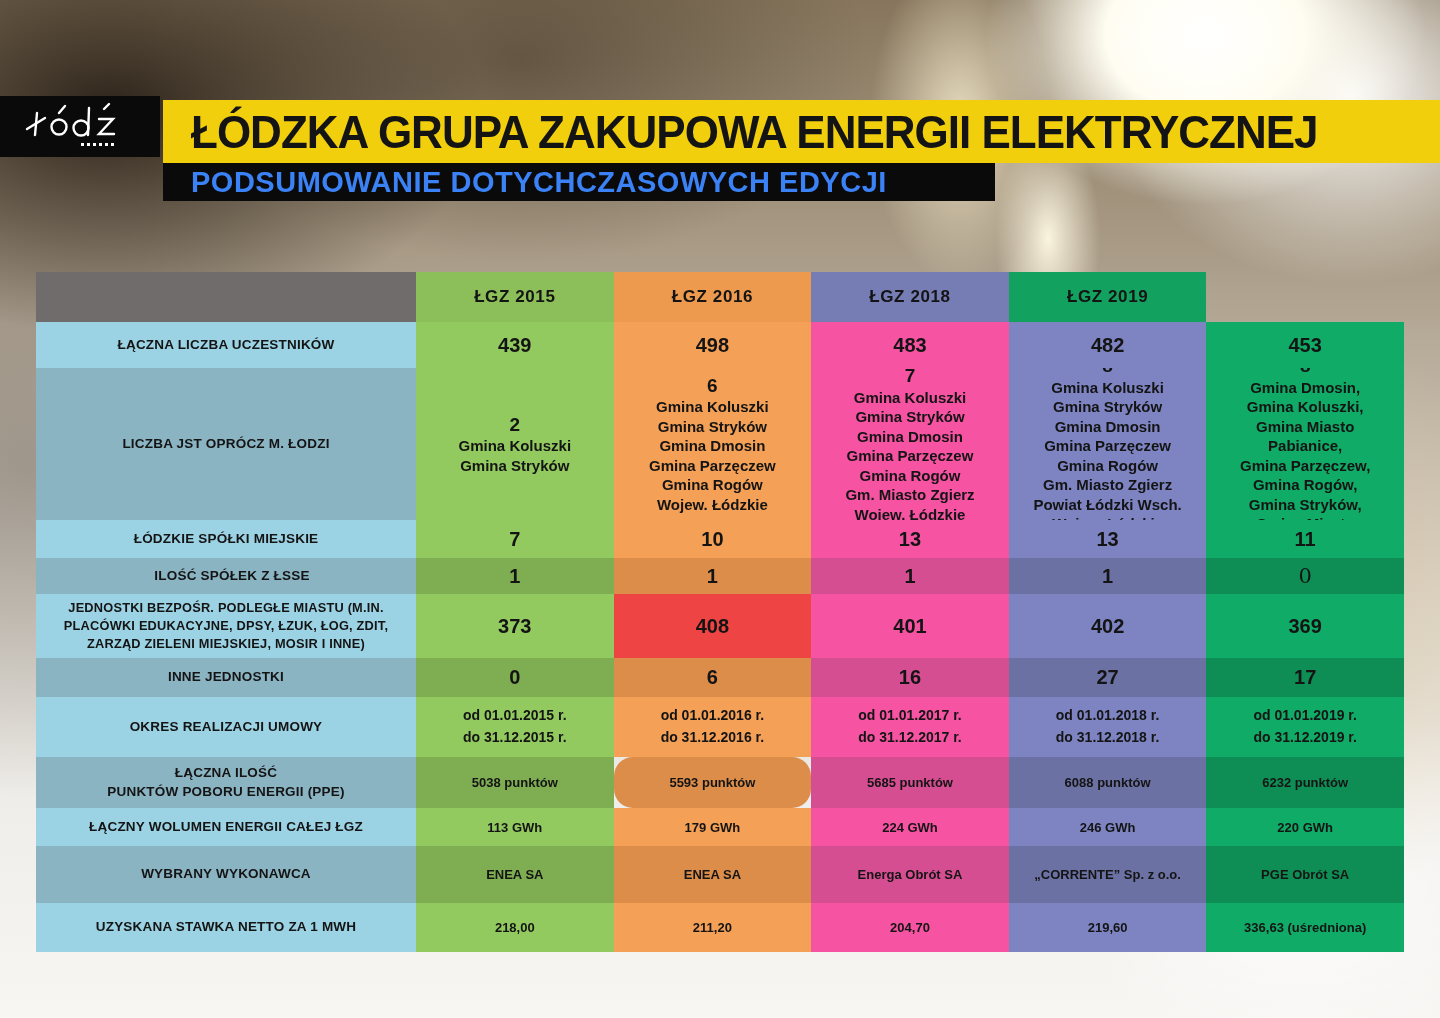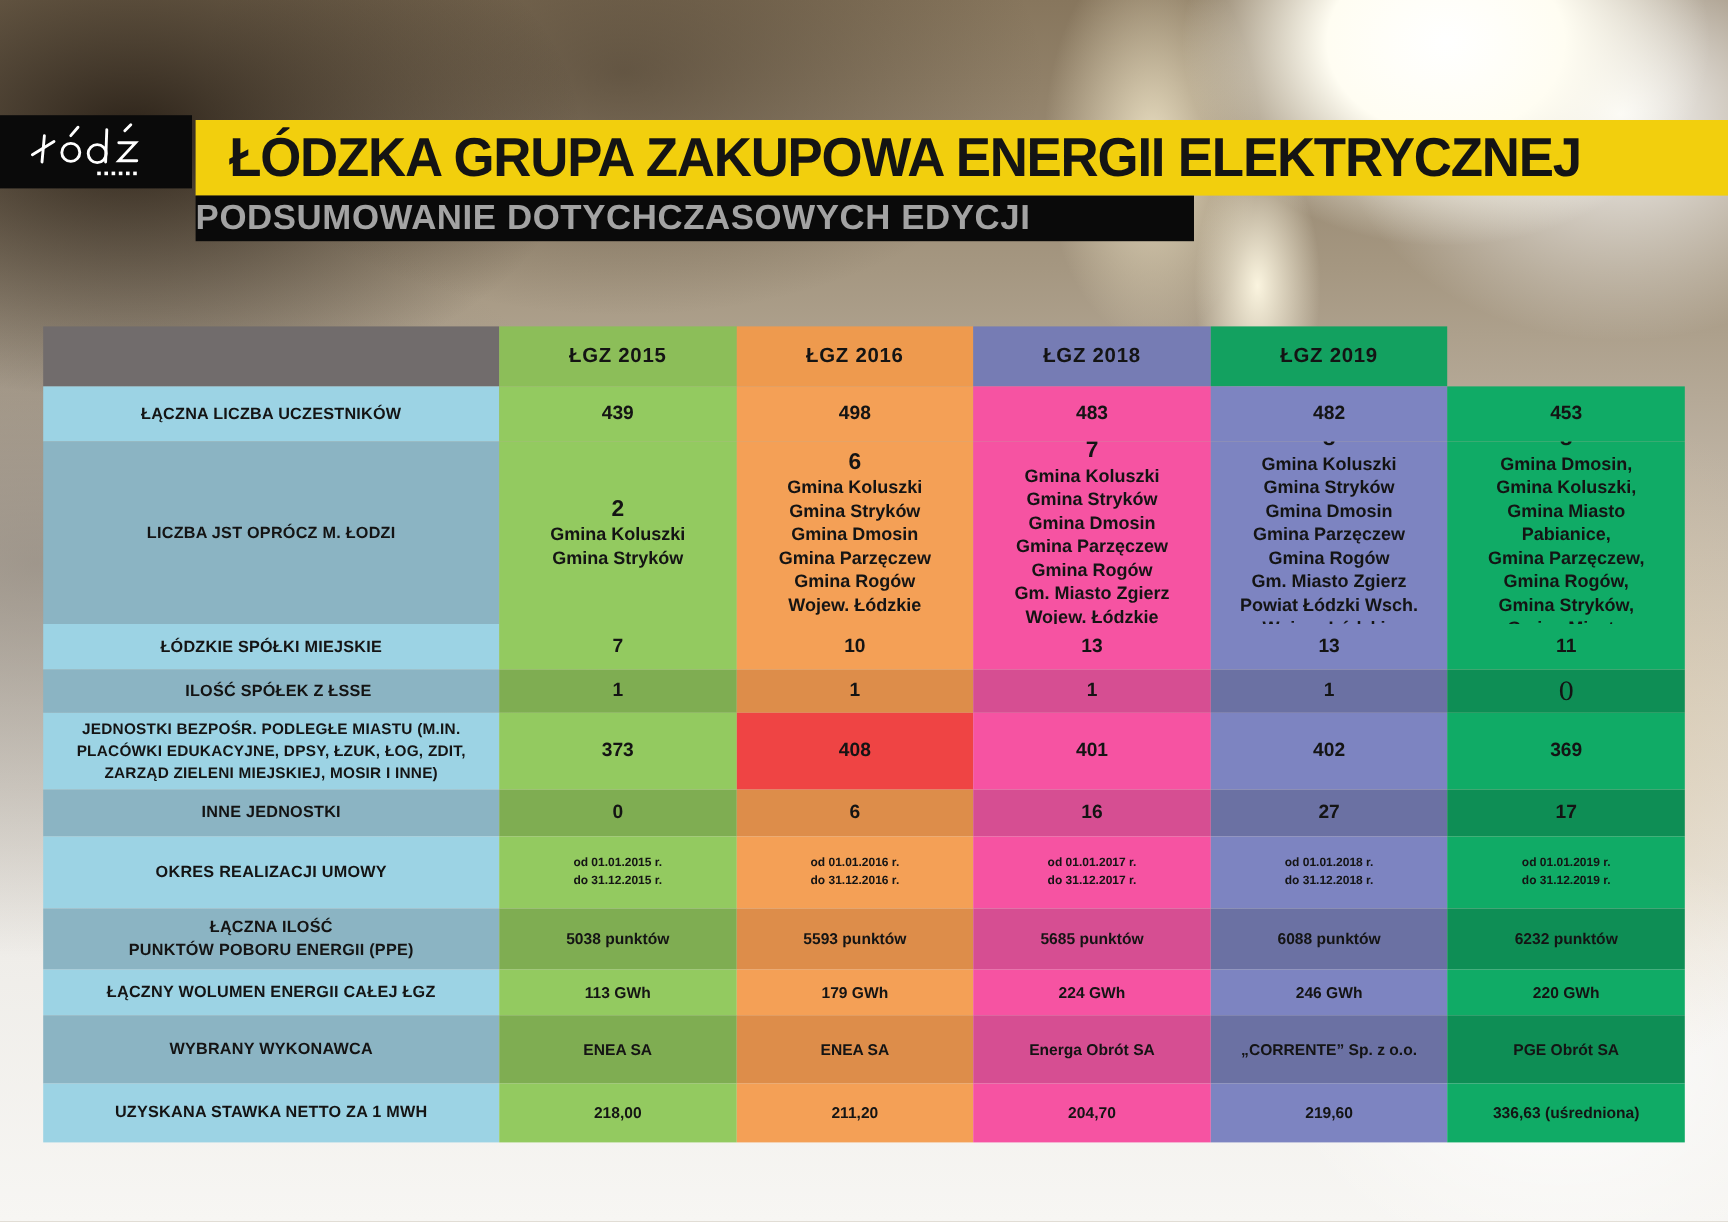--- a/index.html
+++ b/index.html
@@ -25,31 +25,31 @@
   }
   
   .logo-box{position:absolute;left:0;top:96px;width:160px;height:61px;background:#0a0a0a;z-index:3;
     display:flex;align-items:center;justify-content:center;}
   .banner{position:absolute;left:163px;top:100px;width:1277px;height:63px;z-index:2;
     display:flex;align-items:center;}
   .banner-title{font-weight:700;font-size:44px;letter-spacing:-1px;color:#141414;padding-left:28px;
     white-space:nowrap;transform:scaleY(1.04);}
   .subbanner{position:absolute;left:163px;top:163px;width:832px;height:38px;background:#0a0a0a;z-index:2;
     display:flex;align-items:center;}
-  .subbanner-title{font-weight:700;font-size:29px;color:#a3a3a3;letter-spacing:.5px;white-space:nowrap;}
+  .subbanner-title{font-weight:700;font-size:29px;color:#3b82f6;padding-left:28px;letter-spacing:.5px;white-space:nowrap;}
   
   .tbl{position:absolute;left:36px;top:272px;width:1125px;z-index:2;display:flex;flex-direction:column;}
   .trow{display:flex;width:100%;}
   .cell{flex:0 0 197.6px;display:flex;flex-direction:column;align-items:center;justify-content:center;
     text-align:center;color:#141414;font-weight:700;white-space:pre-line;overflow:hidden;}
   .label-cell{flex:0 0 380px;font-size:13.5px;line-height:1.4;letter-spacing:.2px;padding:0 8px;box-sizing:border-box;}
   .hcell{font-size:17px;letter-spacing:.6px;}
-  .lg{font-size:16px;}
+  .lg{font-size:20px;}
   .lg2{font-size:13px;}
-  .md{font-size:10px;line-height:1.55;}
+  .md{font-size:14px;line-height:1.55;}
   .list-cell .count{font-size:19px;line-height:1.25;}
   .list-cell .list{font-size:15px;line-height:1.3;}
   .serif{font-family:"DejaVu Serif",serif;font-weight:400;font-size:21px;}
 </style>
 </head>
 <body>
 
 <div class="bg"></div>
 
 <div class="logo-box">
@@ -177,21 +177,21 @@
 do 31.12.2017 r.</div>
       <div class="cell vcell md" style="background: rgb(125, 132, 193);">od 01.01.2018 r.
 do 31.12.2018 r.</div>
       <div class="cell vcell md" style="background: rgb(16, 171, 102);">od 01.01.2019 r.
 do 31.12.2019 r.</div>
     </div>
     <div class="trow" style="height: 51px;">
       <div class="cell label-cell" style="background: rgb(139, 180, 195);">ŁĄCZNA ILOŚĆ
 PUNKTÓW POBORU ENERGII (PPE)</div>
       <div class="cell vcell lg2" style="background: rgb(127, 173, 82);">5038 punktów</div>
-      <div class="cell vcell lg2" style="background: rgb(221, 141, 74);">5593 punktów</div>
+      <div class="cell vcell lg2" style="background: rgb(221, 141, 74); border-radius: 19px;">5593 punktów</div>
       <div class="cell vcell lg2" style="background: rgb(214, 78, 146);">5685 punktów</div>
       <div class="cell vcell lg2" style="background: rgb(107, 113, 163);">6088 punktów</div>
       <div class="cell vcell lg2" style="background: rgb(14, 142, 85);">6232 punktów</div>
     </div>
     <div class="trow" style="height: 38px;">
       <div class="cell label-cell" style="background: rgb(156, 211, 228);">ŁĄCZNY WOLUMEN ENERGII CAŁEJ ŁGZ</div>
       <div class="cell vcell lg2" style="background: rgb(147, 202, 96);">113 GWh</div>
       <div class="cell vcell lg2" style="background: rgb(244, 160, 86);">179 GWh</div>
       <div class="cell vcell lg2" style="background: rgb(246, 83, 162);">224 GWh</div>
       <div class="cell vcell lg2" style="background: rgb(125, 132, 193);">246 GWh</div>

